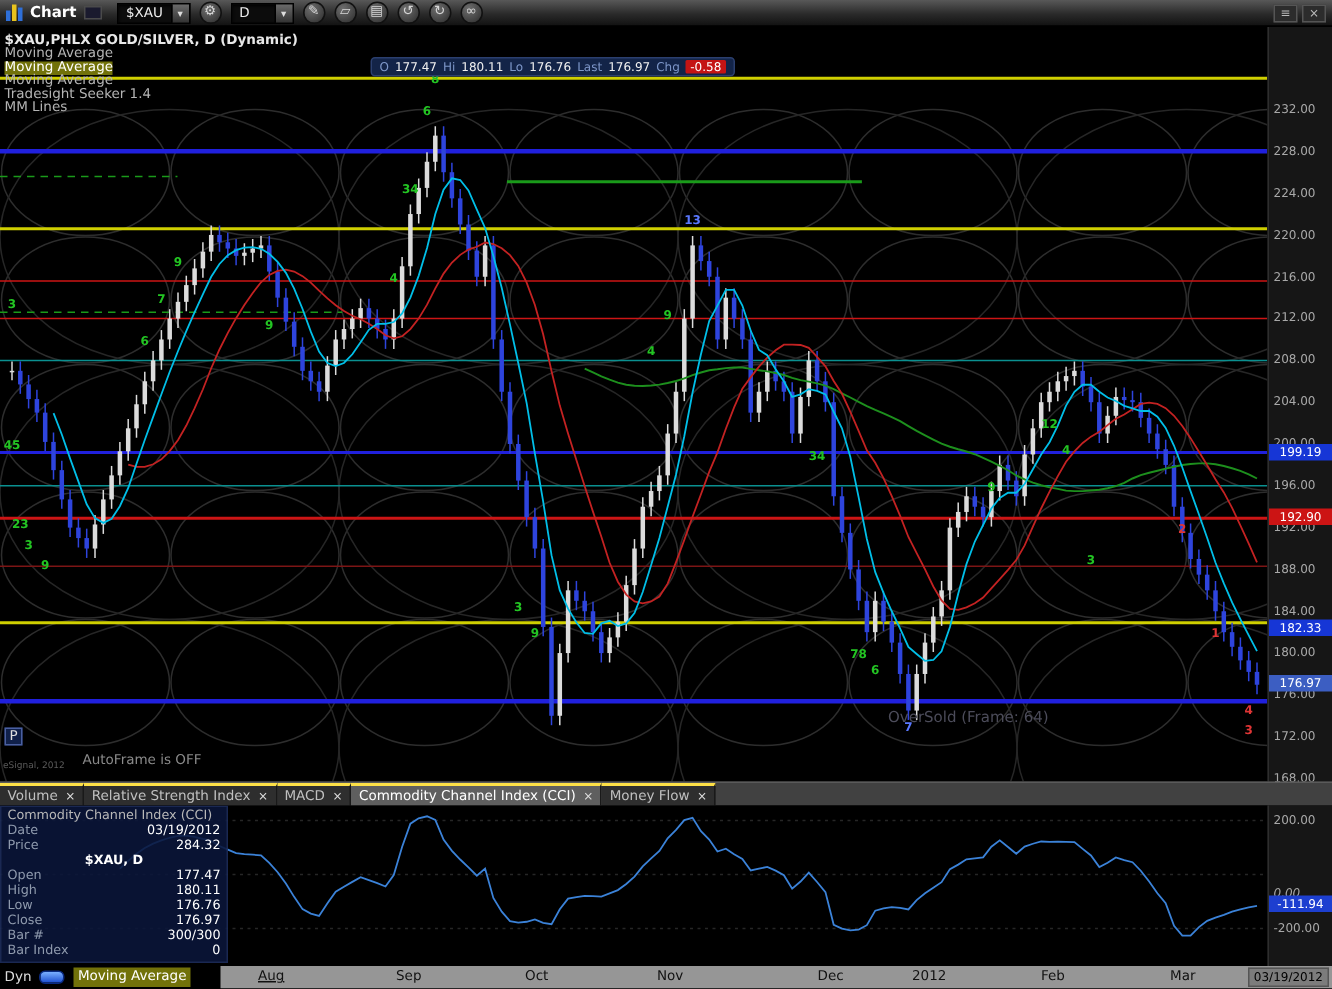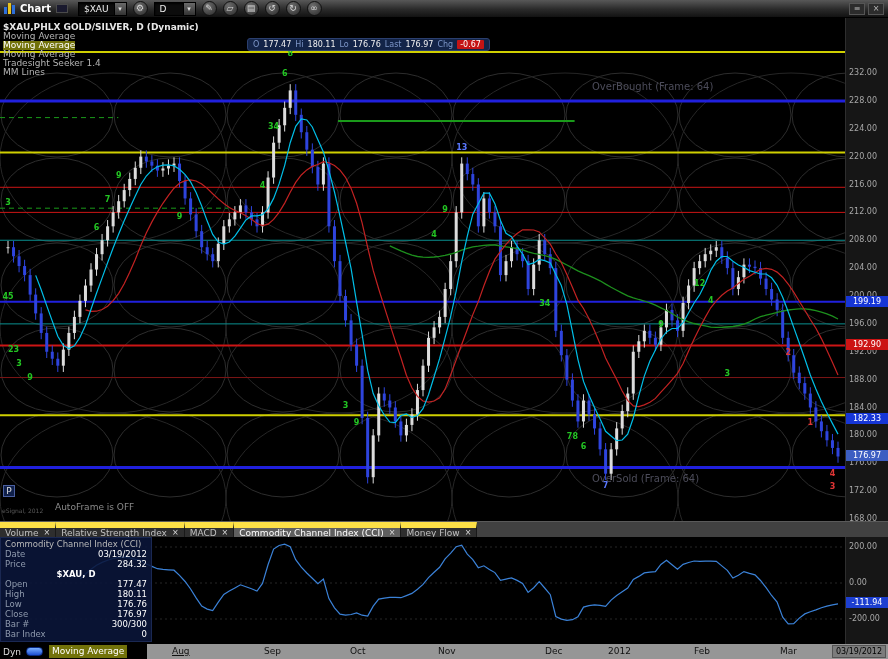--- a/index.html
+++ b/index.html
@@ -38,21 +38,21 @@
   .autoframe{position:absolute;left:55px;top:484px;font-size:9px;color:#8a8a8a}
   .copyright{position:absolute;left:2px;top:489px;font-size:6px;color:#5a5a5a}
 
   
   .paxis{position:absolute;top:18px;left:845px;width:43px;height:503px;background:#161616;border-left:1px solid #2e2e2e}
   .tick{position:absolute;left:3px;font-size:8px;color:#a8a8a8}
   .pbadge{position:absolute;left:0;width:42px;font-size:8px;color:#fff;text-align:center;padding:1px 0}
 
   
   .tabs{position:absolute;top:521px;left:0;width:888px;height:16px;background:#414141;display:flex;border-top:1px solid #5a5a5a}
-  .tab{flex:0 0 auto;display:flex;align-items:center;background:#2e2e2e;border-right:1px solid #191919;border-top:6px solid #fde047;padding:0 5px;font-size:9px;color:#c0c0c0}
+  .tab{flex:0 0 auto;display:flex;align-items:center;background:#2e2e2e;border-right:1px solid #191919;border-top:2px solid #fde047;padding:0 5px;font-size:9px;color:#c0c0c0}
   .tab.active{background:#5f5f5f;color:#fff}
   .tclose{margin-left:5px;font-size:8px;color:#ddd}
 
   
   .cci{position:absolute;top:537px;left:0;width:845px;height:107px;background:#000;overflow:hidden}
   #ccisvg{position:absolute;left:0;top:0;width:845px;height:107px}
   .infobox{position:absolute;top:0;left:0;width:152px;background:rgba(10,22,58,0.88);padding:1px 4px 2px;border:1px solid rgba(60,80,140,0.35)}
   .ititle{font-size:8.5px;color:#b8b8b8;line-height:10px}
   .irow{display:flex;justify-content:space-between;font-size:8.5px;line-height:10px}
   .ilab{color:#8f9aad}.ival{color:#fff}
@@ -524,23 +524,22 @@
     <div class="ohlc">
       <span class="olab">O</span>
       <span class="oval">177.47</span>
       <span class="olab">Hi</span>
       <span class="oval">180.11</span>
       <span class="olab">Lo</span>
       <span class="oval">176.76</span>
       <span class="olab">Last</span>
       <span class="oval">176.97</span>
       <span class="olab">Chg</span>
-      <span class="chgbadge">-0.67</span>
-    </div>
-    <div class="ob">OverBought (Frame: 64)</div>
+      <span class="chgbadge">-0.58</span>
+    </div>
     <div class="os">OverSold (Frame: 64)</div>
     <div class="pbox">P</div>
     <div class="autoframe">AutoFrame is OFF</div>
     <div class="copyright">eSignal, 2012</div>
   </div>
 
   <div class="paxis" id="paxis">
       <div class="tick" style="top: 50px;">232.00</div>
       <div class="tick" style="top: 77.875px;">228.00</div>
       <div class="tick" style="top: 105.75px;">224.00</div>
@@ -627,21 +626,21 @@
         </div>
         <div class="irow">
           <span class="ilab">Bar Index</span>
           <span class="ival">0</span>
         </div>
       </div>
   </div>
 
   <div class="caxis" id="caxis">
       <div class="tick" style="top: 5px;">200.00</div>
-      <div class="tick" style="top: 41px;">0.00</div>
+      <div class="tick" style="top: 54px; font-style: italic;">0.00</div>
       <div class="tick" style="top: 77px;">-200.00</div>
       <div class="pbadge" style="top: 60.1492px; background: rgb(29, 63, 208);">-111.94</div>
     </div>
 
   <div class="bottombar">
     <div class="bleft">
       <span class="dyn">Dyn</span>
       <span class="dynpill"></span>
       <span class="ma-status">Moving Average</span>
     </div>

